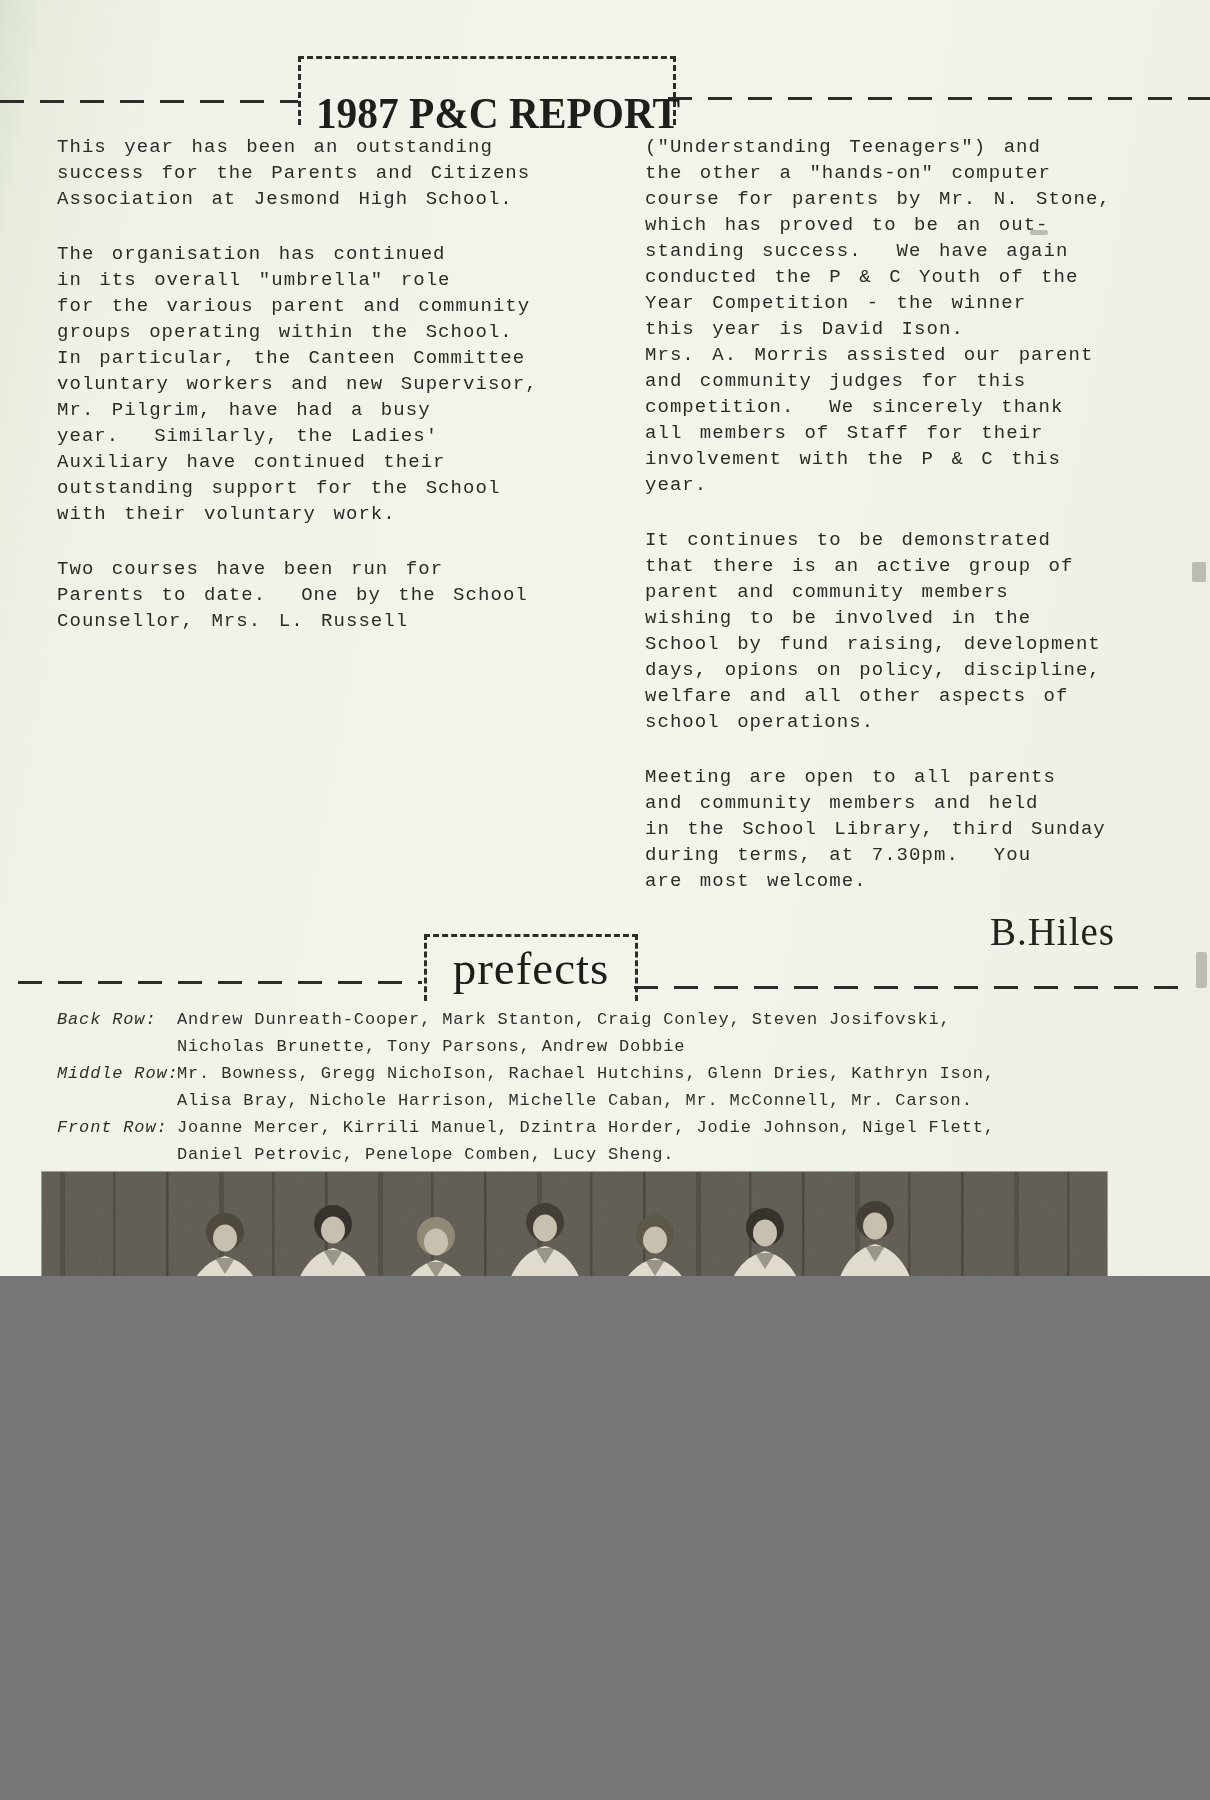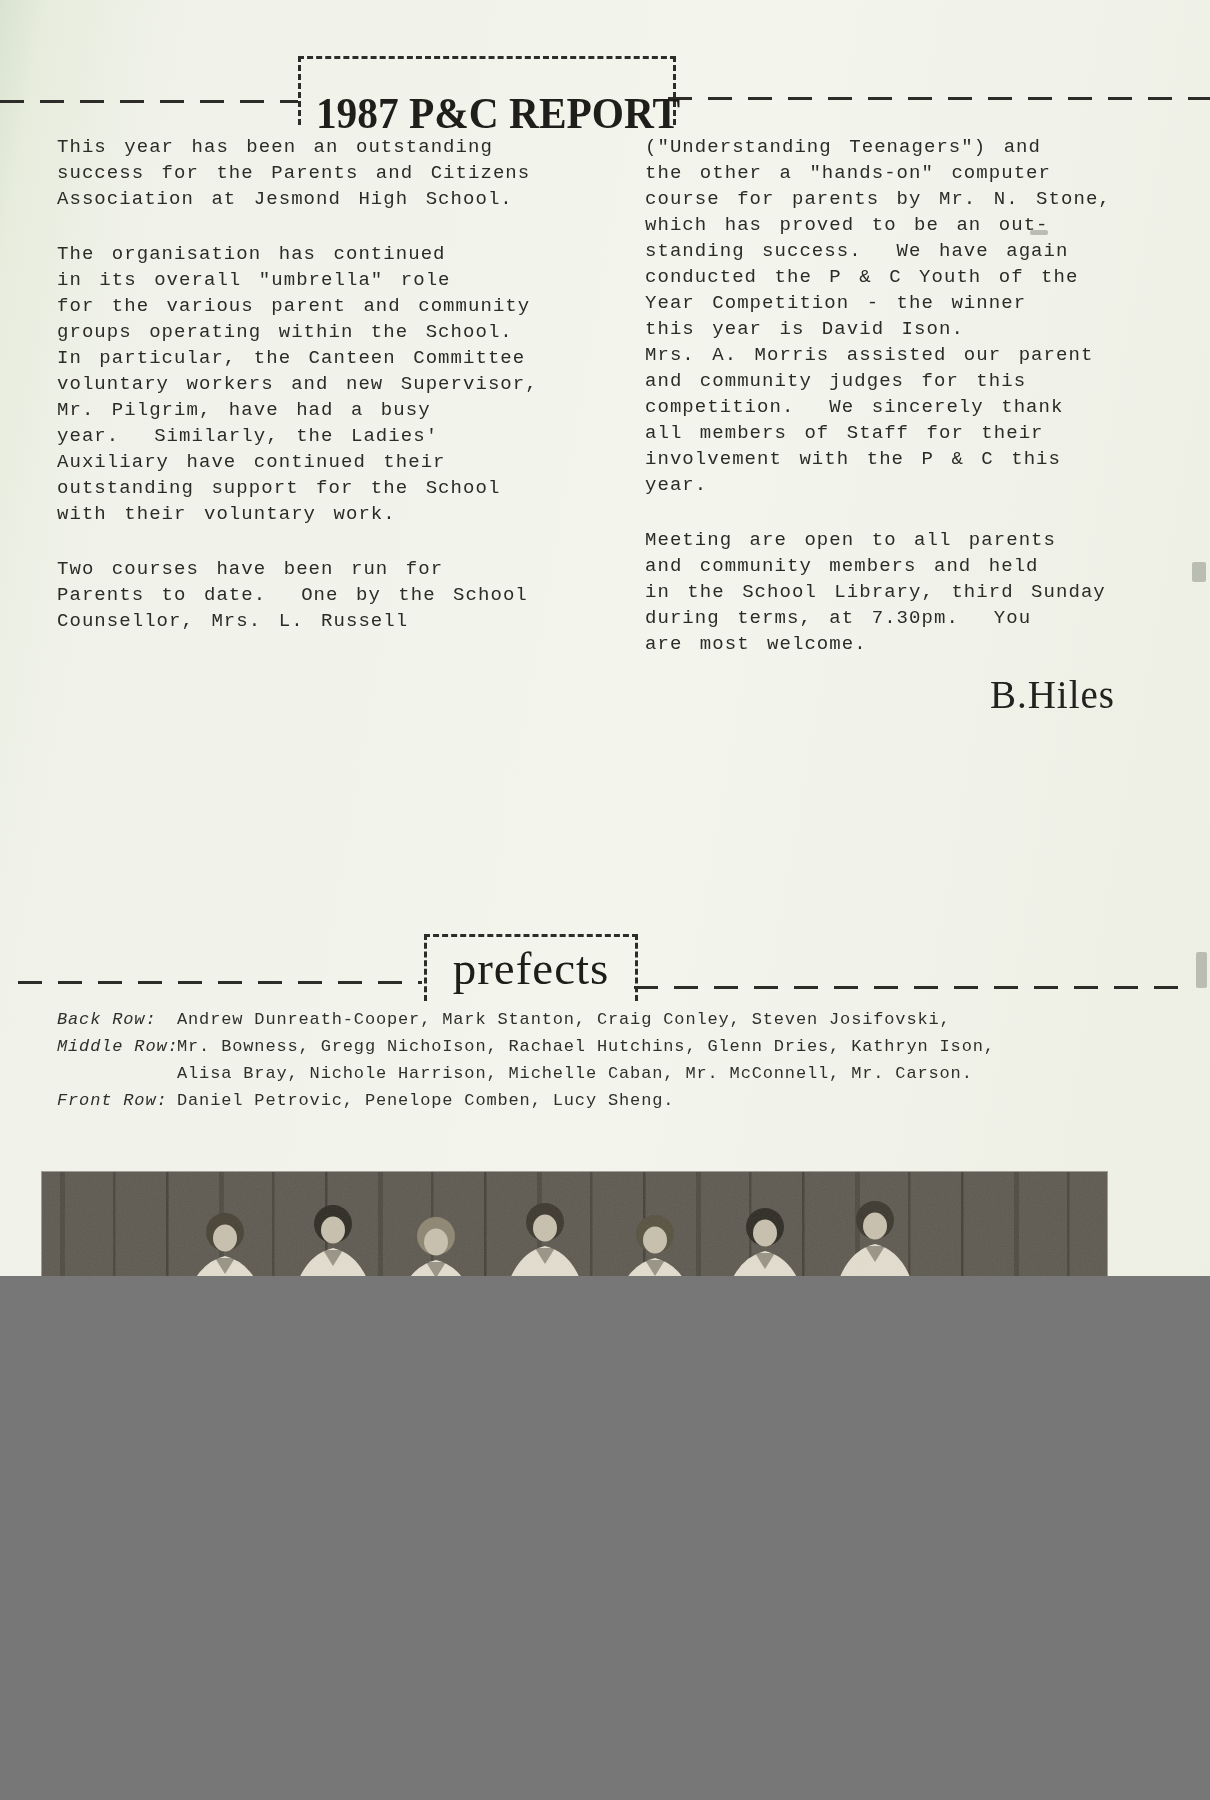--- a/index.html
+++ b/index.html
@@ -77,51 +77,61 @@
 standing success.  We have again
 conducted the P &amp; C Youth of the
 Year Competition - the winner
 this year is David Ison.
 Mrs. A. Morris assisted our parent
 and community judges for this
 competition.  We sincerely thank
 all members of Staff for their
 involvement with the P &amp; C this
 year.</p>
+    <p>It continues to be demonstrated
+that there is an active group of
+parent and community members
+wishing to be involved in the
+School by fund raising, development
+days, opions on policy, discipline,
+welfare and all other aspects of
+school operations.</p>
     <p>Meeting are open to all parents
 and community members and held
 in the School Library, third Sunday
 during terms, at 7.30pm.  You
 are most welcome.</p>
     <div class="signature">B.Hiles</div>
   </div>
 
   <div class="hline hl-pref-left"></div>
   <div class="hline hl-pref-right"></div>
   <div class="dash-box prefects-box">
     <div class="prefects-label">prefects</div>
   </div>
 
   <div class="caption">
     <div class="cap-row">
       <div class="cap-label">Back Row:</div>
       <div>
         <div>Andrew Dunreath-Cooper, Mark Stanton, Craig Conley, Steven Josifovski,</div>
+        <div>Nicholas Brunette, Tony Parsons, Andrew Dobbie</div>
       </div>
     </div>
     <div class="cap-row">
       <div class="cap-label">Middle Row:</div>
       <div>
         <div>Mr. Bowness, Gregg NichoIson, Rachael Hutchins, Glenn Dries, Kathryn Ison,</div>
         <div>Alisa Bray, Nichole Harrison, Michelle Caban, Mr. McConnell, Mr. Carson.</div>
       </div>
     </div>
     <div class="cap-row">
       <div class="cap-label">Front Row:</div>
       <div>
+        <div>Joanne Mercer, Kirrili Manuel, Dzintra Horder, Jodie Johnson, Nigel Flett,</div>
         <div>Daniel Petrovic, Penelope Comben, Lucy Sheng.</div>
       </div>
     </div>
   </div>
 
   <div class="photo">
     <svg width="1065" height="618" viewBox="0 0 1065 618" xmlns="http://www.w3.org/2000/svg">
       <defs>
         <filter id="grain">
             <feTurbulence type="fractalNoise" baseFrequency="0.9" numOctaves="2" result="n"></feTurbulence>

